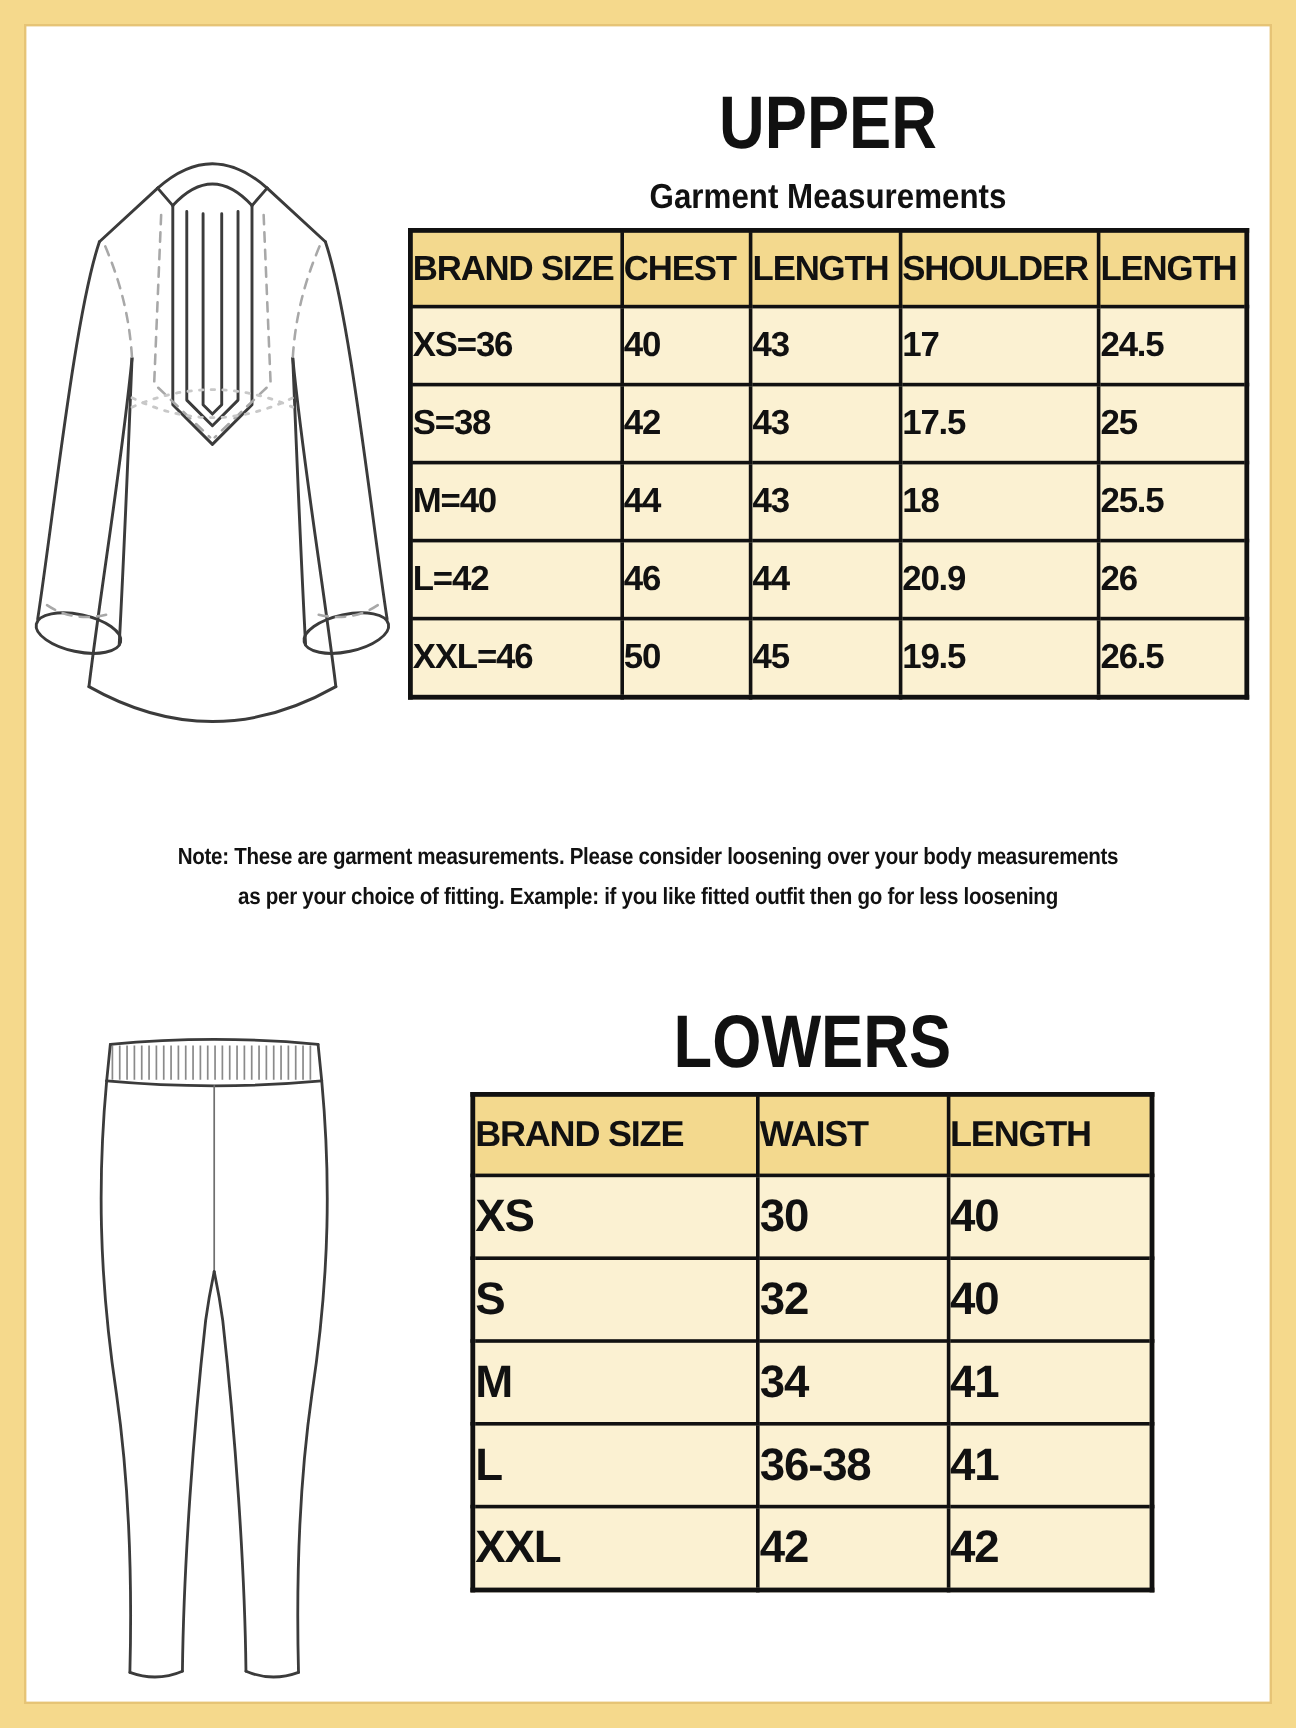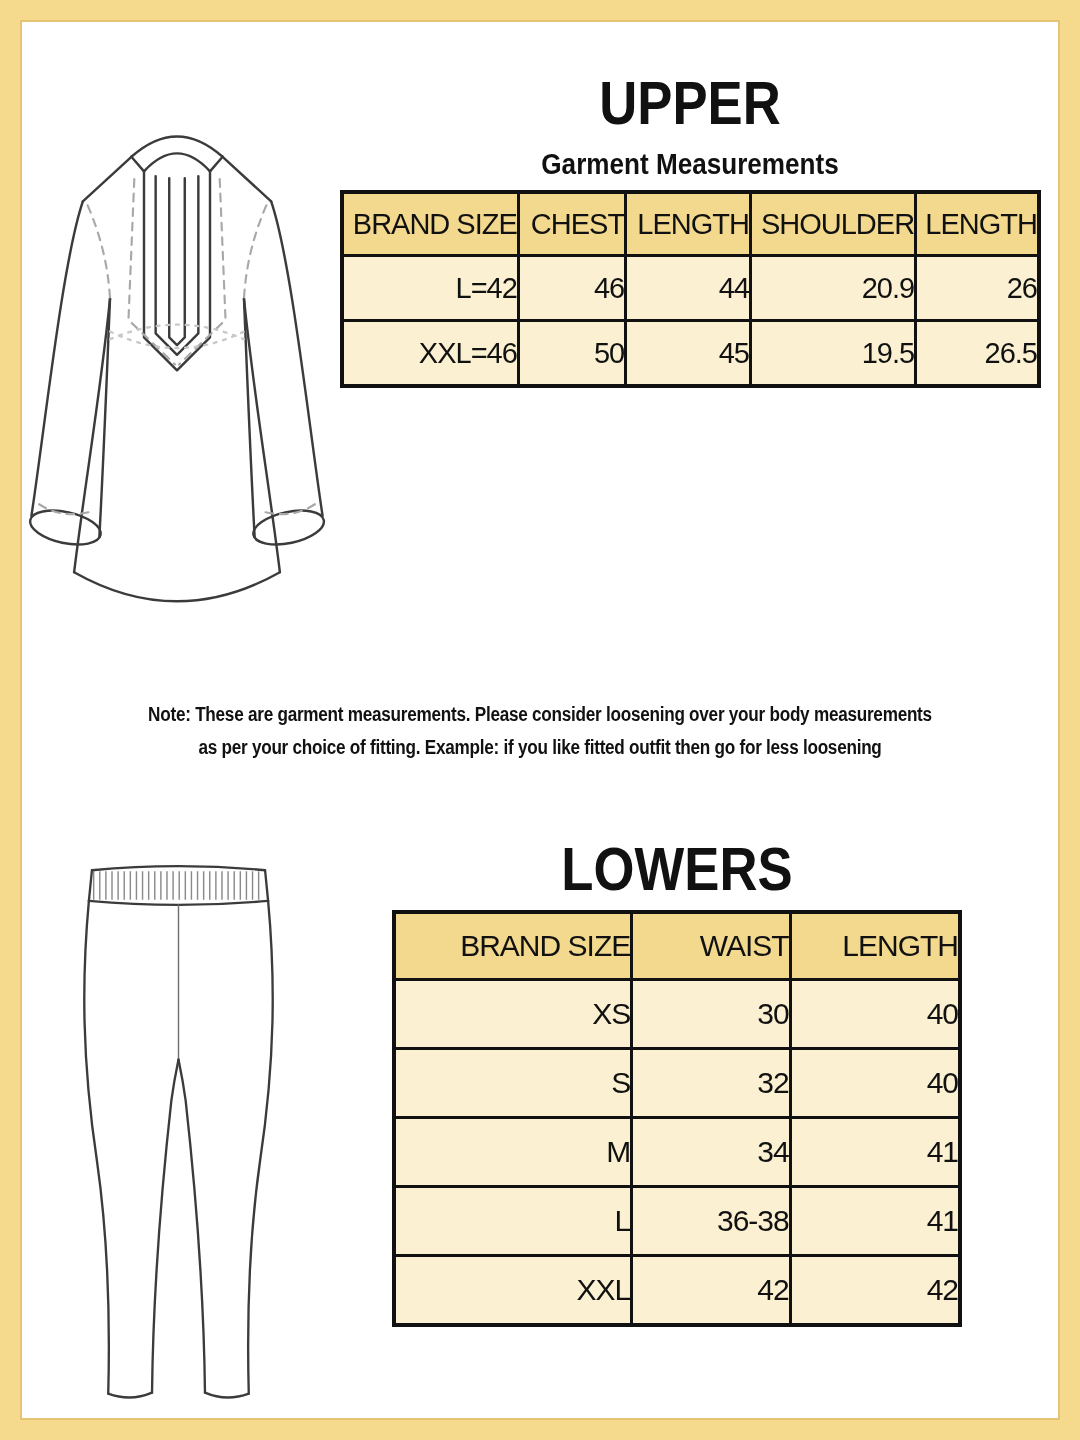--- a/index.html
+++ b/index.html
@@ -27,33 +27,33 @@
   .subtitle{
     position:absolute;left:340px;width:700px;top:148px;
     text-align:center;font-size:29px;font-weight:bold;
     transform:scaleX(0.9);transform-origin:center;white-space:nowrap;
   }
   table.size-table{
     position:absolute;border-collapse:collapse;table-layout:fixed;
     background:#FBF1D2;
   }
   .size-table th,.size-table td{
-    border:3px solid #111111;text-align:right;vertical-align:middle;
-    font-weight:normal;letter-spacing:-1px;padding:0;
+    border:3px solid #111111;text-align:left;vertical-align:middle;
+    font-weight:bold;letter-spacing:-1px;padding:0;
   }
   .size-table th{background:#F3D98E;}
   .upper-table{left:340px;top:190px;width:701px;border:4px solid #111;}
   .upper-table th{height:60px;font-size:29px;}
   .upper-table td{height:62px;font-size:29px;}
   .upper-table col.c0{width:25.3%;} .upper-table col.c1{width:15.4%;}
   .upper-table col.c2{width:17.9%;} .upper-table col.c3{width:23.7%;}
   .upper-table col.c4{width:17.7%;}
   .lower-table{left:392px;top:910px;width:570px;border:4px solid #111;}
   .lower-table th{height:64px;font-size:30px;}
-  .lower-table td{height:66px;font-size:30px;}
+  .lower-table td{height:66px;font-size:38px;}
   .lower-table col.c0{width:42%;} .lower-table col.c1{width:28%;}
   .lower-table col.c2{width:30%;}
   .note{
     position:absolute;left:0;width:1080px;top:698px;text-align:center;
     font-size:19.5px;font-weight:bold;line-height:1.7;
     letter-spacing:-0.3px;
     transform:scaleX(0.88);transform-origin:center;
   }
   .note div{white-space:nowrap;}
   .illustration{position:absolute;}
@@ -121,20 +121,41 @@
     <tr>
       <th>BRAND SIZE</th>
       <th>CHEST</th>
       <th>LENGTH</th>
       <th>SHOULDER</th>
       <th>LENGTH</th>
     </tr>
   </thead>
   <tbody>
     <tr>
+      <td>XS=36</td>
+      <td>40</td>
+      <td>43</td>
+      <td>17</td>
+      <td>24.5</td>
+    </tr>
+    <tr>
+      <td>S=38</td>
+      <td>42</td>
+      <td>43</td>
+      <td>17.5</td>
+      <td>25</td>
+    </tr>
+    <tr>
+      <td>M=40</td>
+      <td>44</td>
+      <td>43</td>
+      <td>18</td>
+      <td>25.5</td>
+    </tr>
+    <tr>
       <td>L=42</td>
       <td>46</td>
       <td>44</td>
       <td>20.9</td>
       <td>26</td>
     </tr>
     <tr>
       <td>XXL=46</td>
       <td>50</td>
       <td>45</td>

